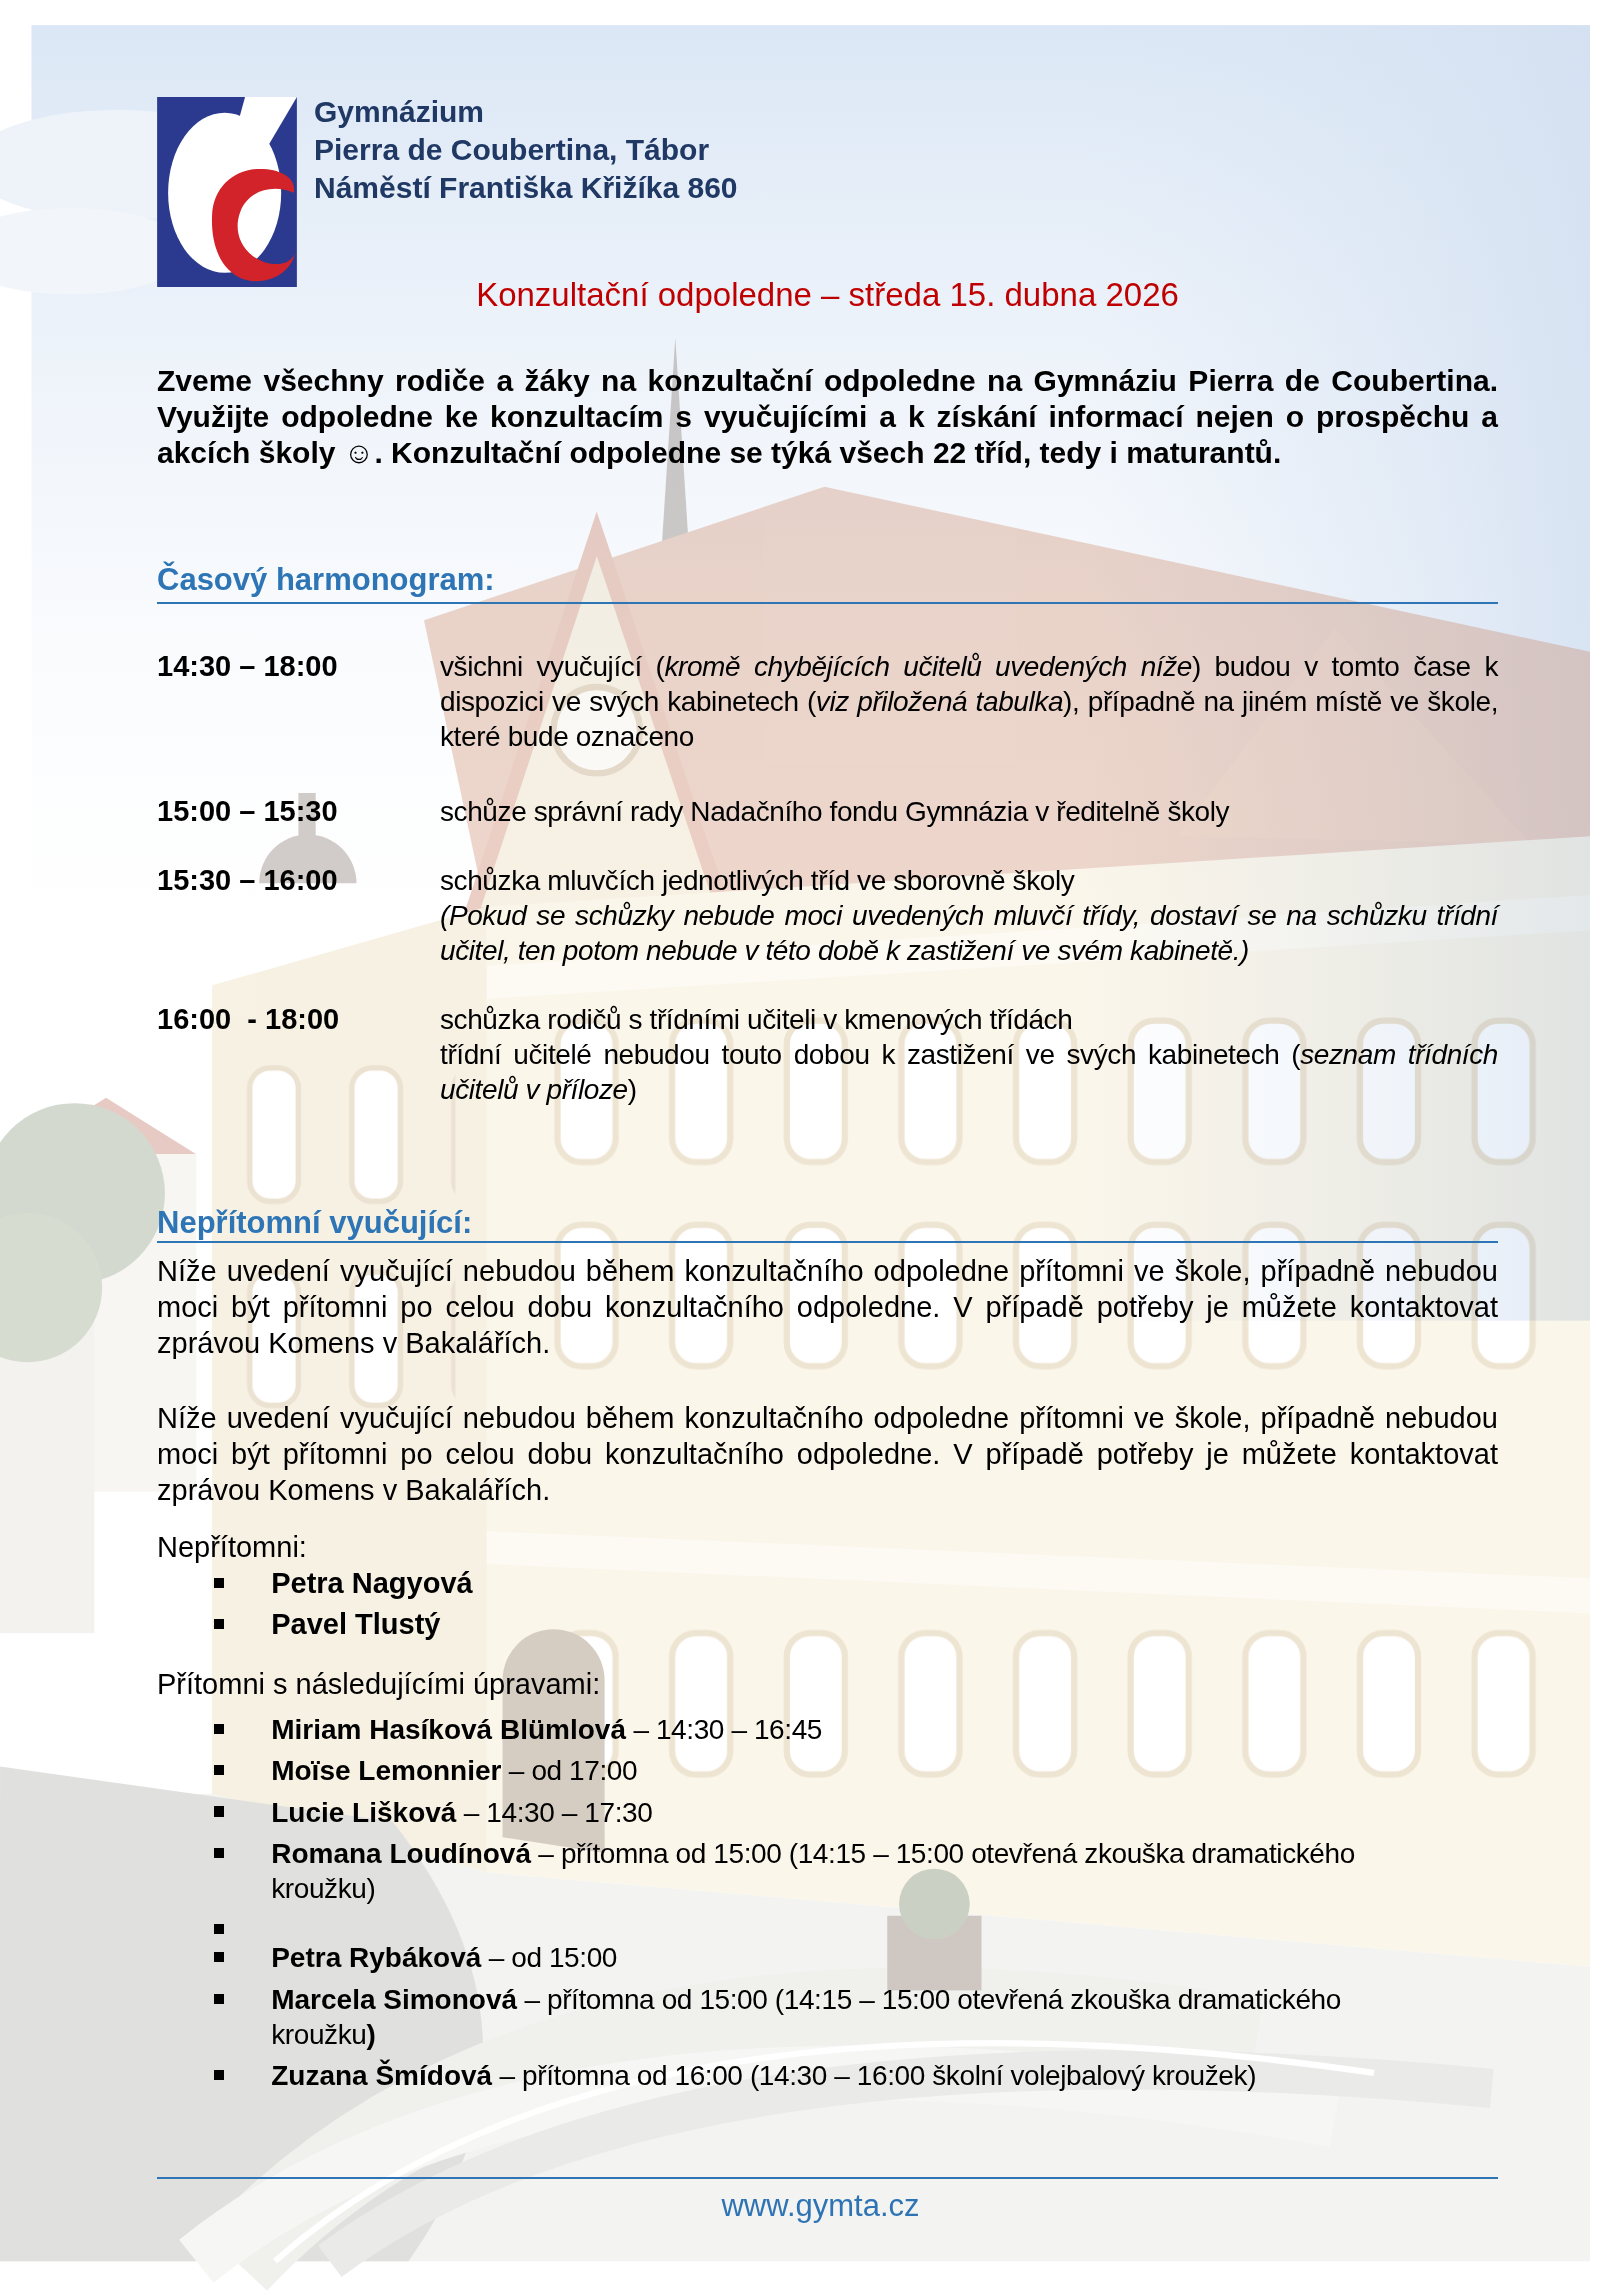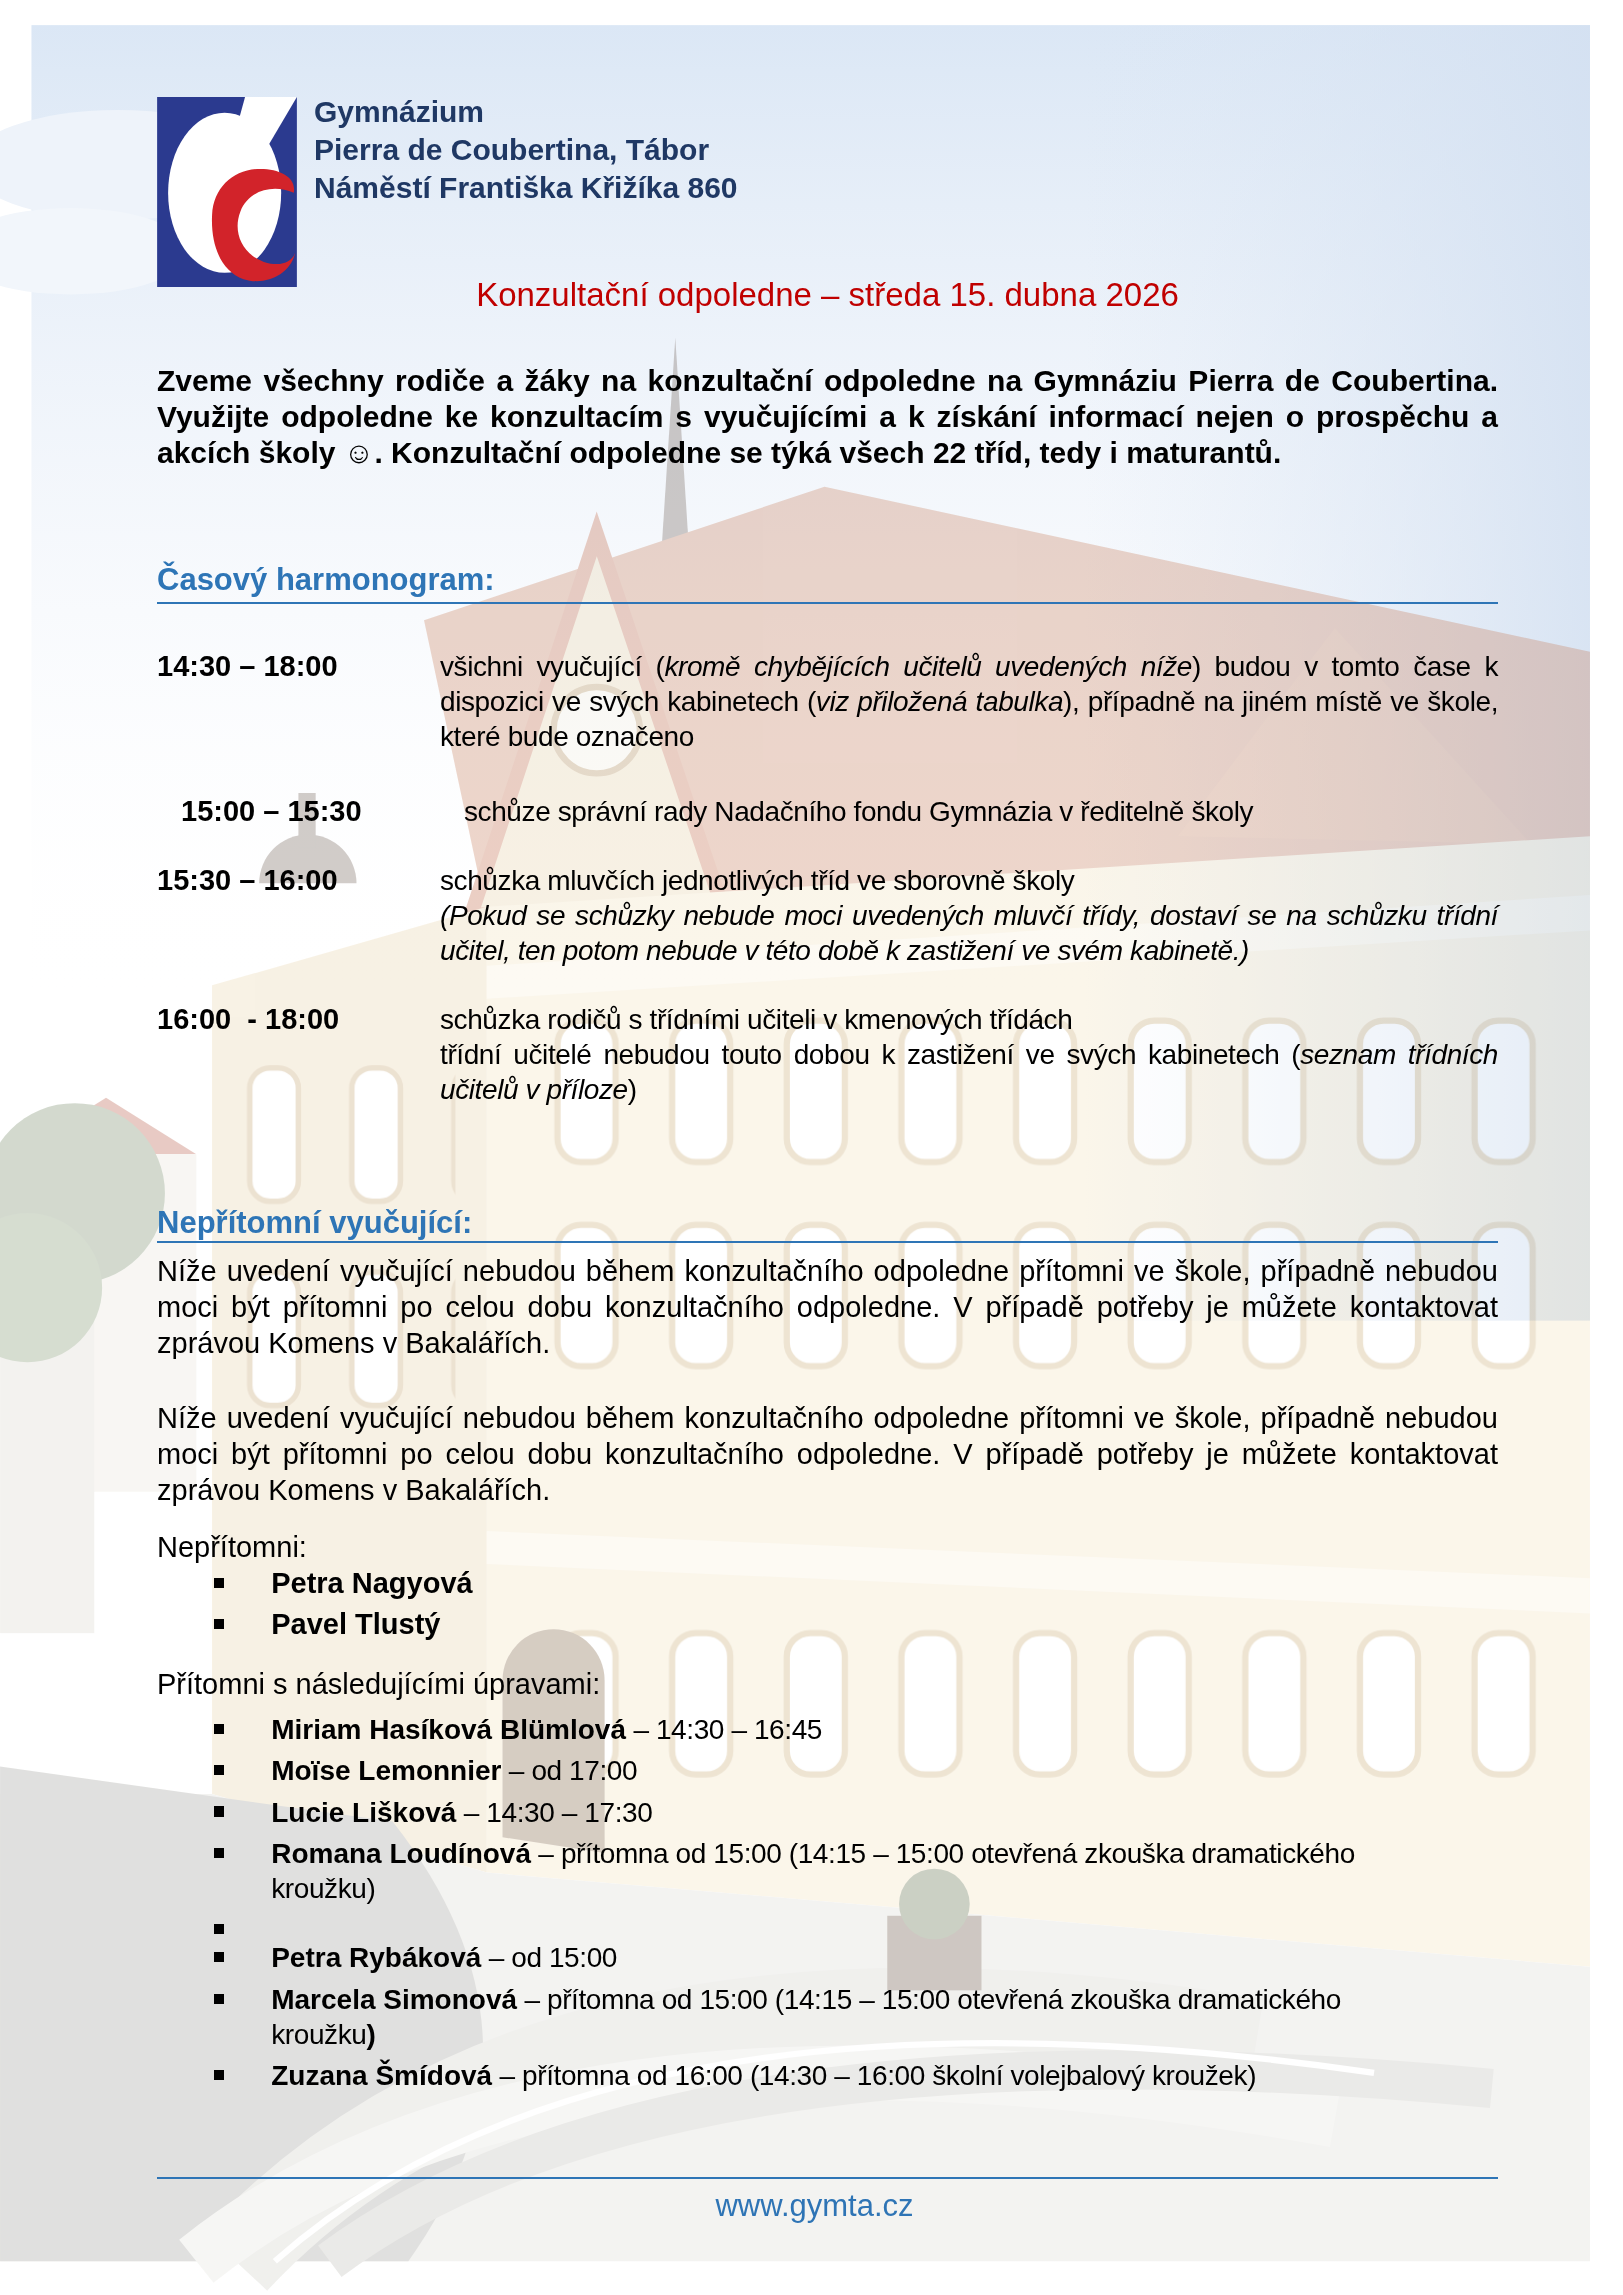--- a/index.html
+++ b/index.html
@@ -22,41 +22,41 @@
   #intro{left:157px;top:363px;width:1341px;font-size:30px;font-weight:bold;line-height:36px;text-align:justify;}
   
   .secHead{left:157px;font-size:31px;font-weight:bold;color:#2E75B6;}
   .rule{left:157px;width:1341px;height:2.4px;background:#2E75B6;}
   #h1{top:562px;} #h1rule{top:602px;}
   #h2{top:1205px;} #h2rule{top:1241px;}
   
   #schedule{left:157px;top:649px;width:1341px;}
   .srow{display:flex;align-items:flex-start;}
   .srow + .srow{margin-top:34px;}
-  #schedule .srow:nth-child(2){margin-top:40px;margin-left:24px;}
+  #schedule .srow:nth-child(2){margin-top:40px;}
   .time{width:283px;flex:none;font-size:29px;font-weight:bold;line-height:35px;white-space:pre-wrap;}
   .desc{flex:1;font-size:28px;line-height:35px;letter-spacing:-0.4px;text-align:justify;white-space:pre-wrap;}
   
   #paras{left:157px;top:1253px;width:1341px;}
   #paras .para{font-size:29px;line-height:36px;text-align:justify;}
   #paras .para + .para{margin-top:39px;}
   #absentLabel{left:157px;top:1531px;font-size:29px;}
   #presentLabel{left:157px;top:1668px;font-size:29px;}
   ul.blist{list-style:none;margin:0;padding:0;left:157px;width:1341px;}
   #absentList{top:1566px;}
   #presentList{top:1712px;}
   ul.blist li{display:flex;align-items:flex-start;margin-bottom:6.3px;}
   .sq{flex:none;width:10.2px;height:10.2px;background:#000;margin-left:57px;margin-right:47px;margin-top:11.8px;}
   #absentList .btxt{font-size:29px;font-weight:bold;line-height:35px;}
   #presentList .btxt{font-size:28px;line-height:35px;letter-spacing:-0.4px;white-space:pre-wrap;}
   .it{font-style:italic;}
   .bd{font-weight:bold;letter-spacing:0;}
   
   #footRule{top:2177px;height:1.6px;}
-  #footerLink{left:144px;top:2188px;width:1341px;text-align:center;font-size:31px;color:#2E74B5;}
+  #footerLink{left:150px;top:2188px;width:1341px;text-align:center;font-size:31px;color:#2E74B5;}
 </style>
 </head>
 <body>
 
 <svg id="bgphoto" viewBox="0 0 2067 2923" xmlns="http://www.w3.org/2000/svg" aria-hidden="true">
   <defs>
     <linearGradient id="skyV" x1="0" y1="0" x2="0" y2="1">
       <stop offset="0" stop-color="#cfdff2" stop-opacity="0.75"></stop>
       <stop offset="0.5" stop-color="#e7eef8" stop-opacity="0.45"></stop>
       <stop offset="1" stop-color="#ffffff" stop-opacity="0"></stop>

